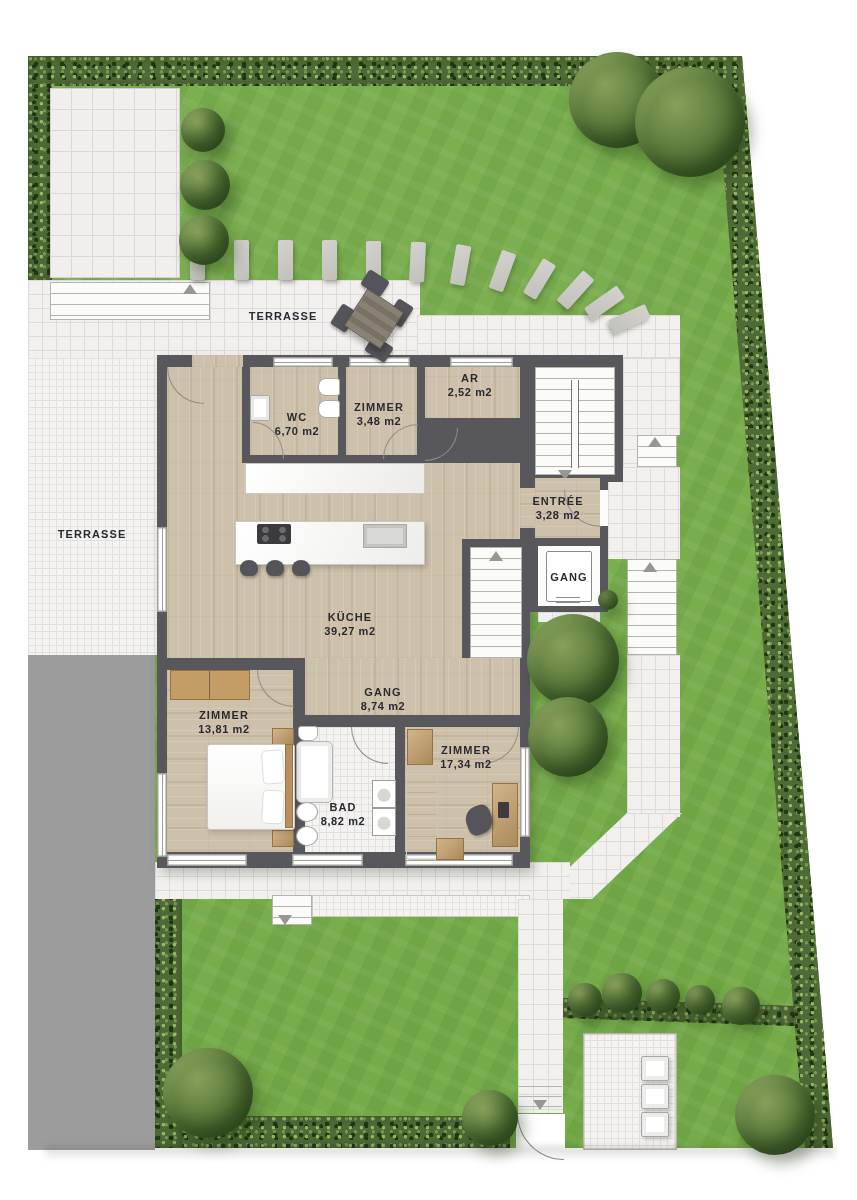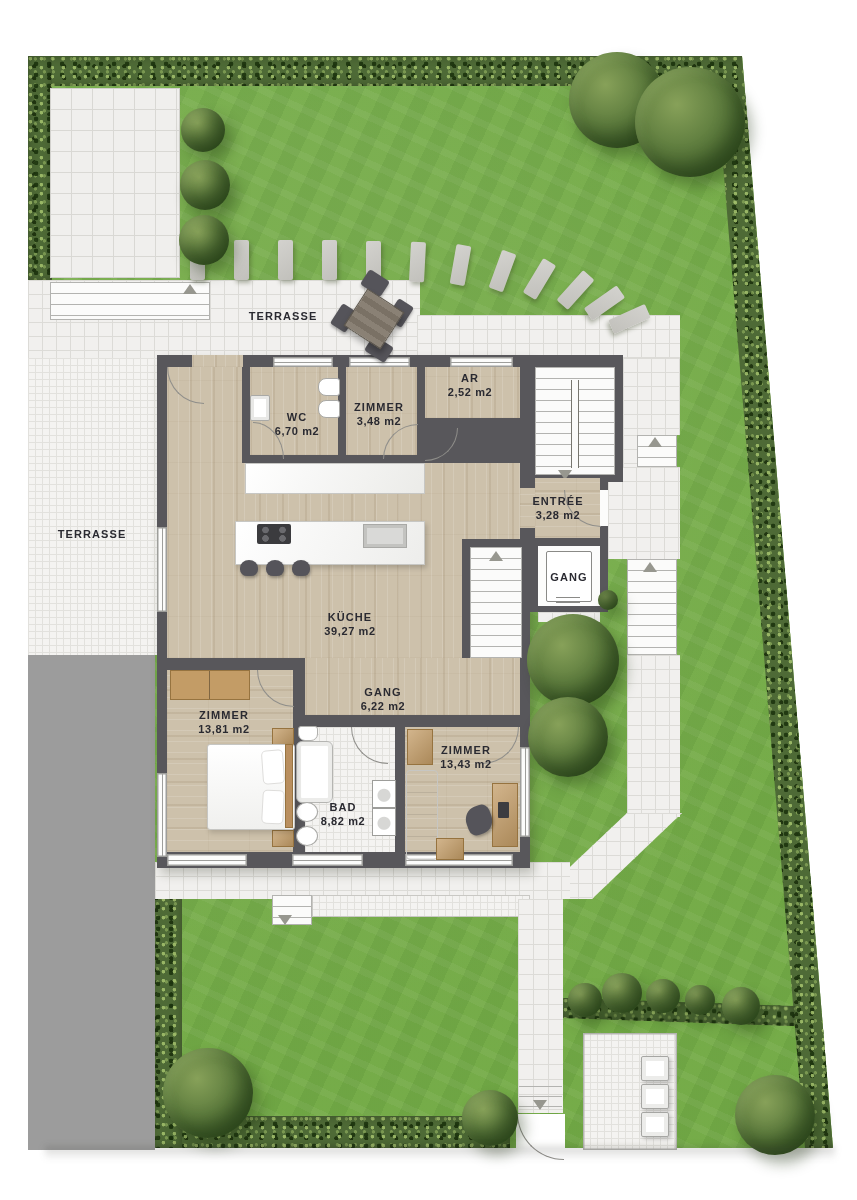--- a/index.html
+++ b/index.html
@@ -272,29 +272,29 @@
   </div>
   <div class="label" style="left:569px;top:577px">
     <span>GANG</span>
   </div>
   <div class="label" style="left:350px;top:624px">
     <div>KÜCHE</div>
     <div class="area">39,27 m2</div>
   </div>
   <div class="label" style="left:383px;top:699px">
     <div>GANG</div>
-    <div class="area">6,22 m2</div>
+    <div class="area">8,74 m2</div>
   </div>
   <div class="label" style="left:224px;top:722px">
     <div>ZIMMER</div>
     <div class="area">13,81 m2</div>
   </div>
   <div class="label" style="left:466px;top:757px">
     <div>ZIMMER</div>
-    <div class="area">13,43 m2</div>
+    <div class="area">17,34 m2</div>
   </div>
   <div class="label" style="left:343px;top:814px">
     <div>BAD</div>
     <div class="area">8,82 m2</div>
   </div>
 
   <div class="abs" style="left:45px;top:1146px;width:790px;height:14px;background:linear-gradient(180deg,rgba(60,60,55,.22),rgba(60,60,55,0));filter:blur(3px)"></div>
 </div>
 
 </body></html>

